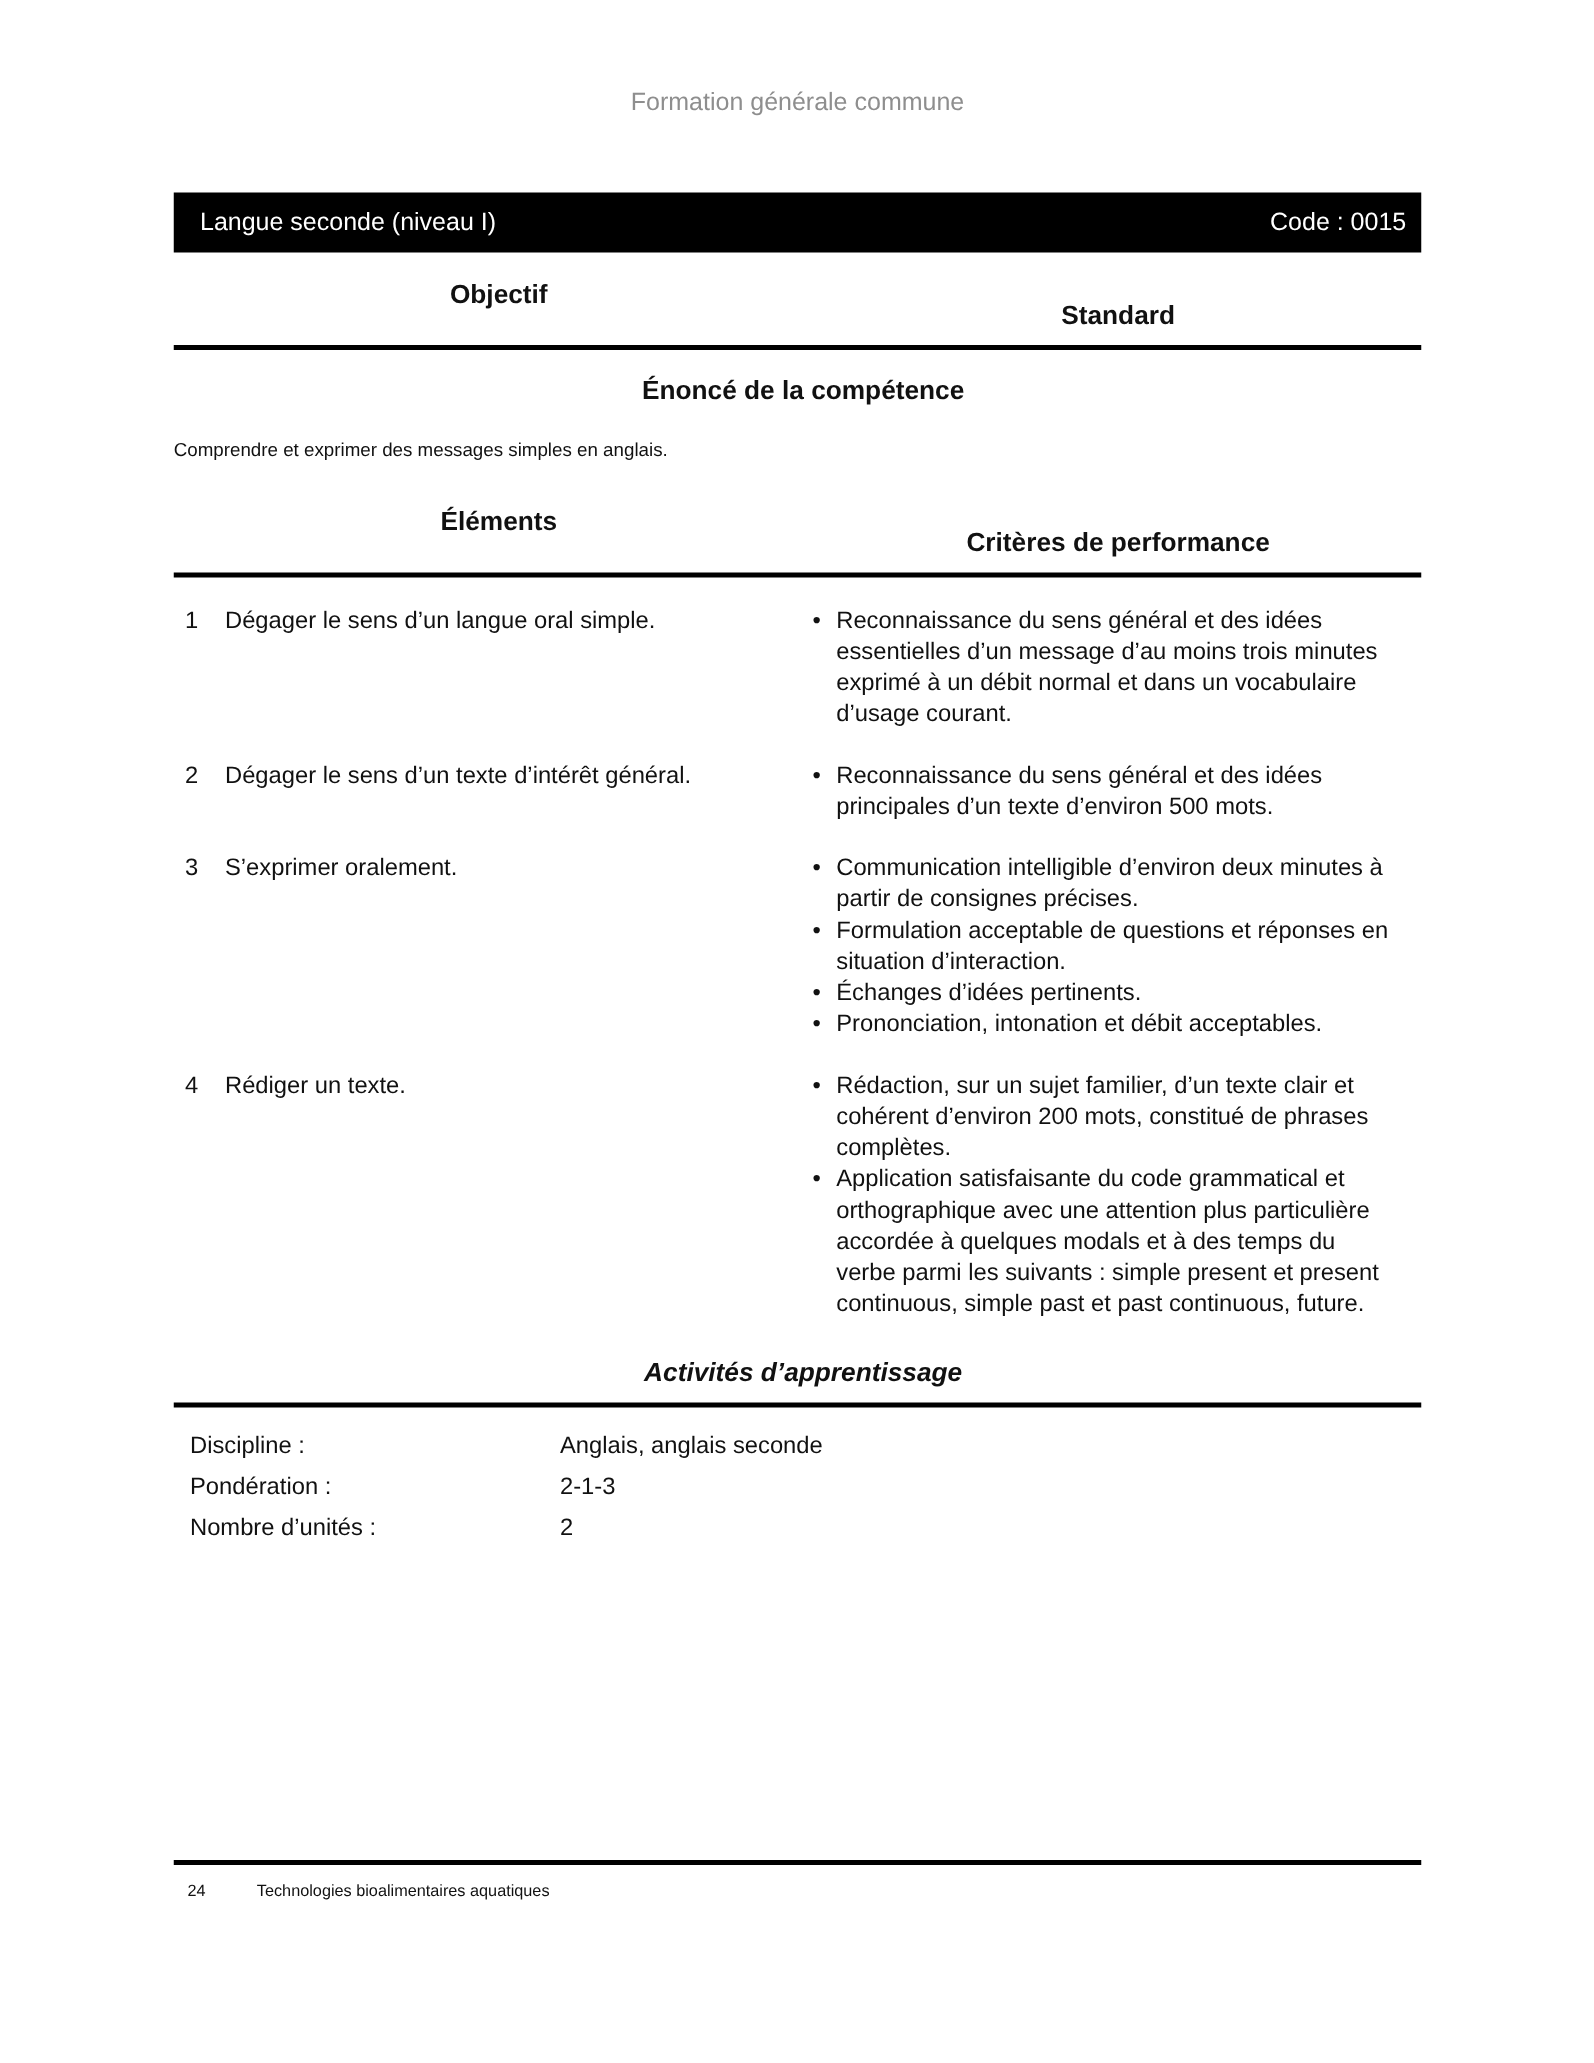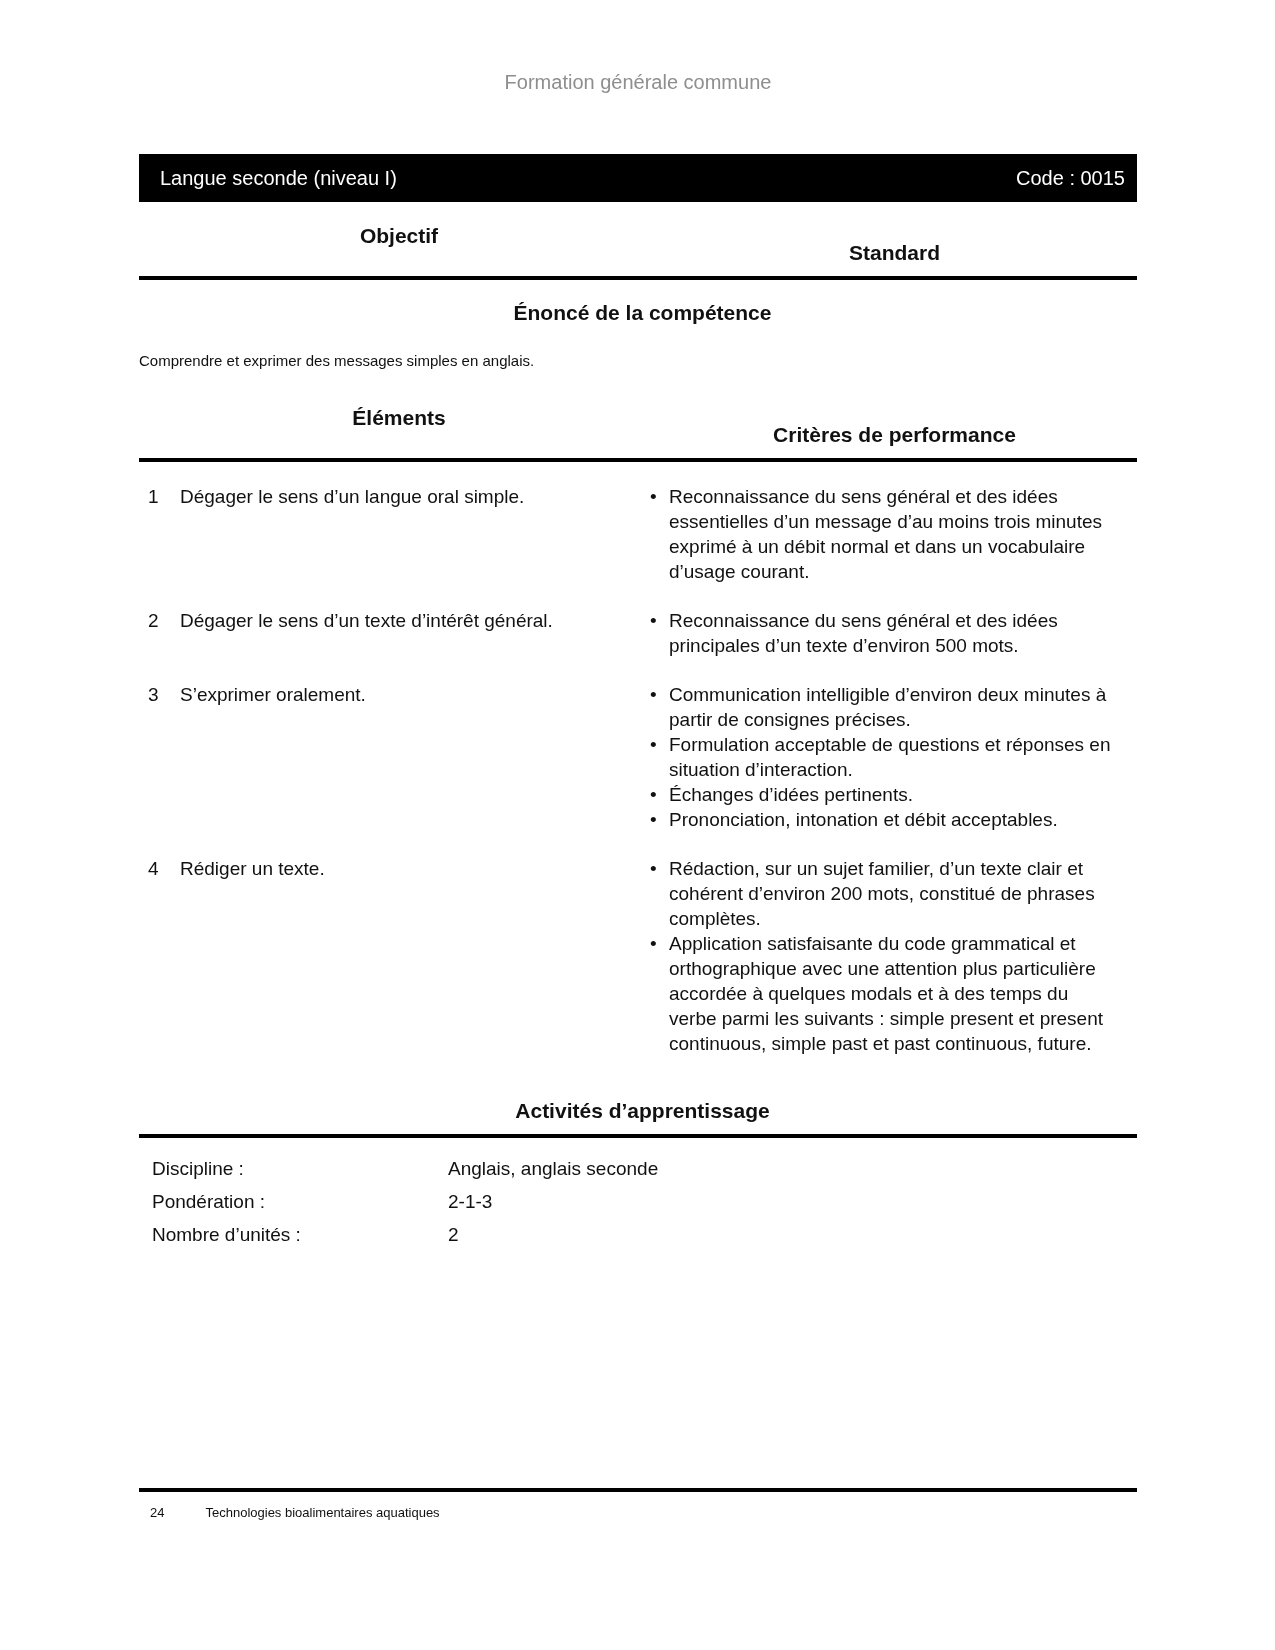--- a/index.html
+++ b/index.html
@@ -76,23 +76,24 @@
   .crit { max-width: 470px; }
   .bullet-row { display: flex; }
   .bullet {
     flex: none;
     width: 19px;
     text-align: left;
   }
   .btext { flex: 1; }
 
   .act-head {
-    margin-top: 42px;
+    margin-top: 30px;
     padding-bottom: 10px;
     border-bottom: 4px solid #000000;
+    font-style: italic;
   }
 
   .disc-rows {
     margin-top: 14px;
     padding-left: 13px;
     font-size: 19px;
     line-height: 33px;
   }
   .disc-row { display: grid; grid-template-columns: 296px 1fr; }
 

